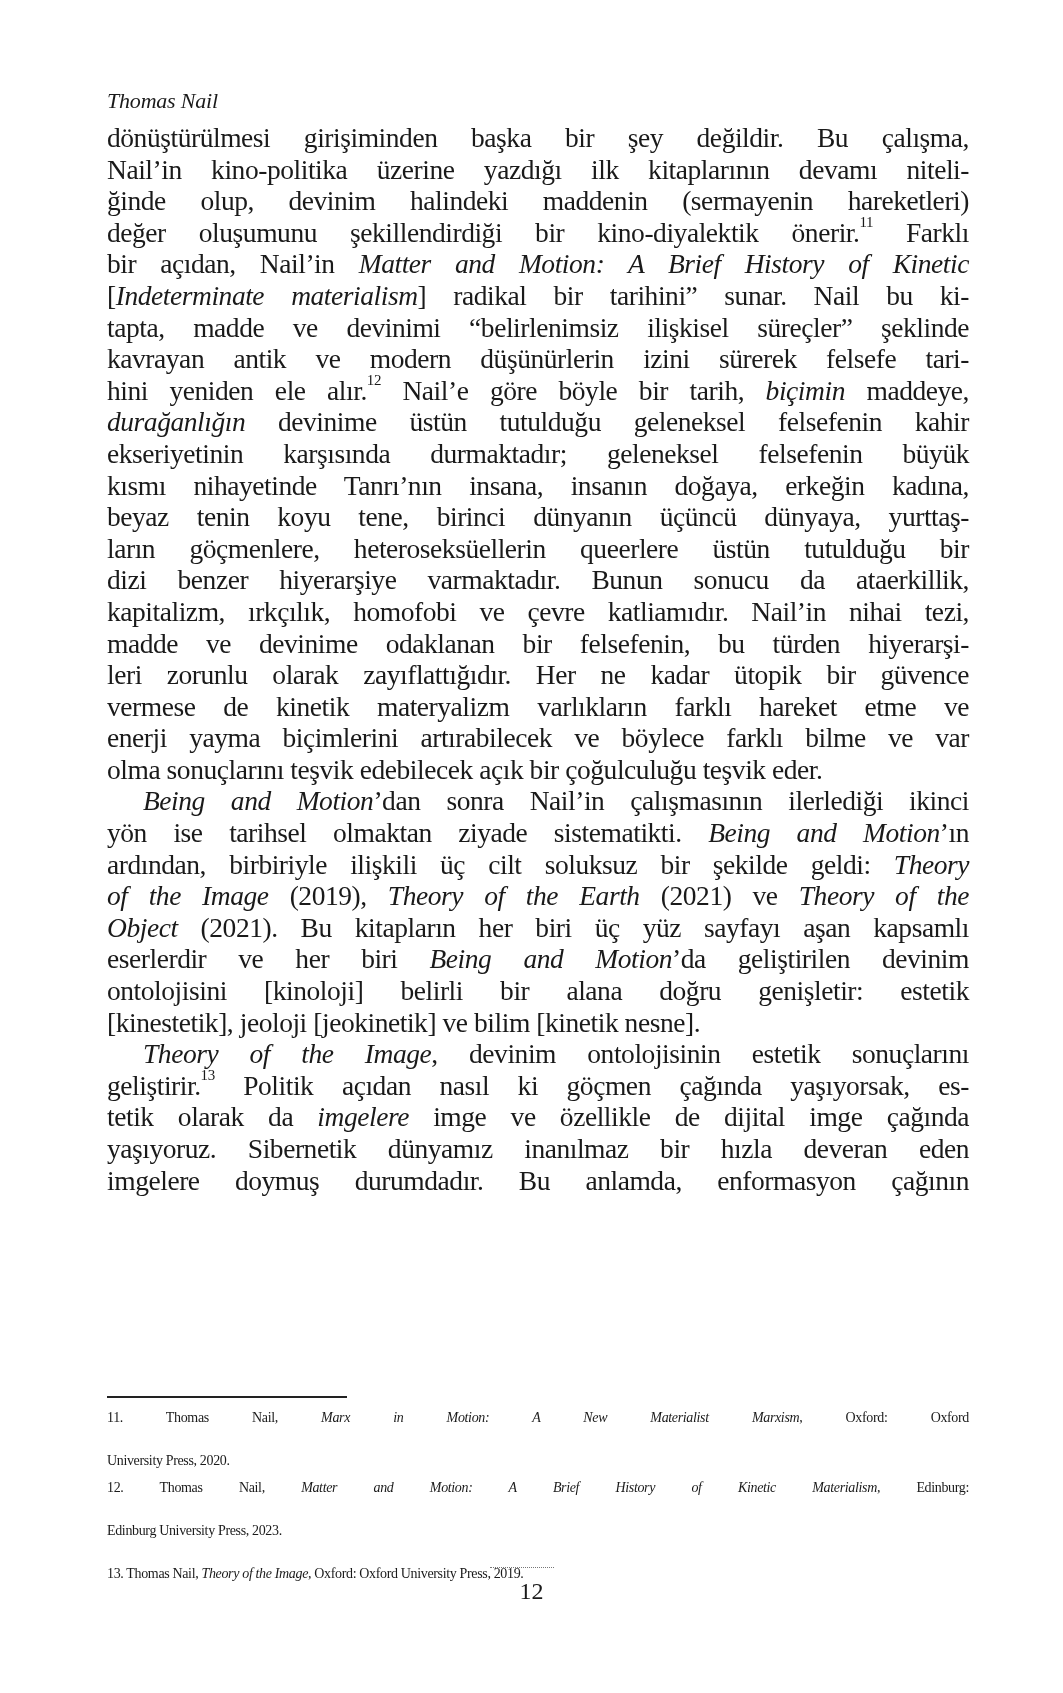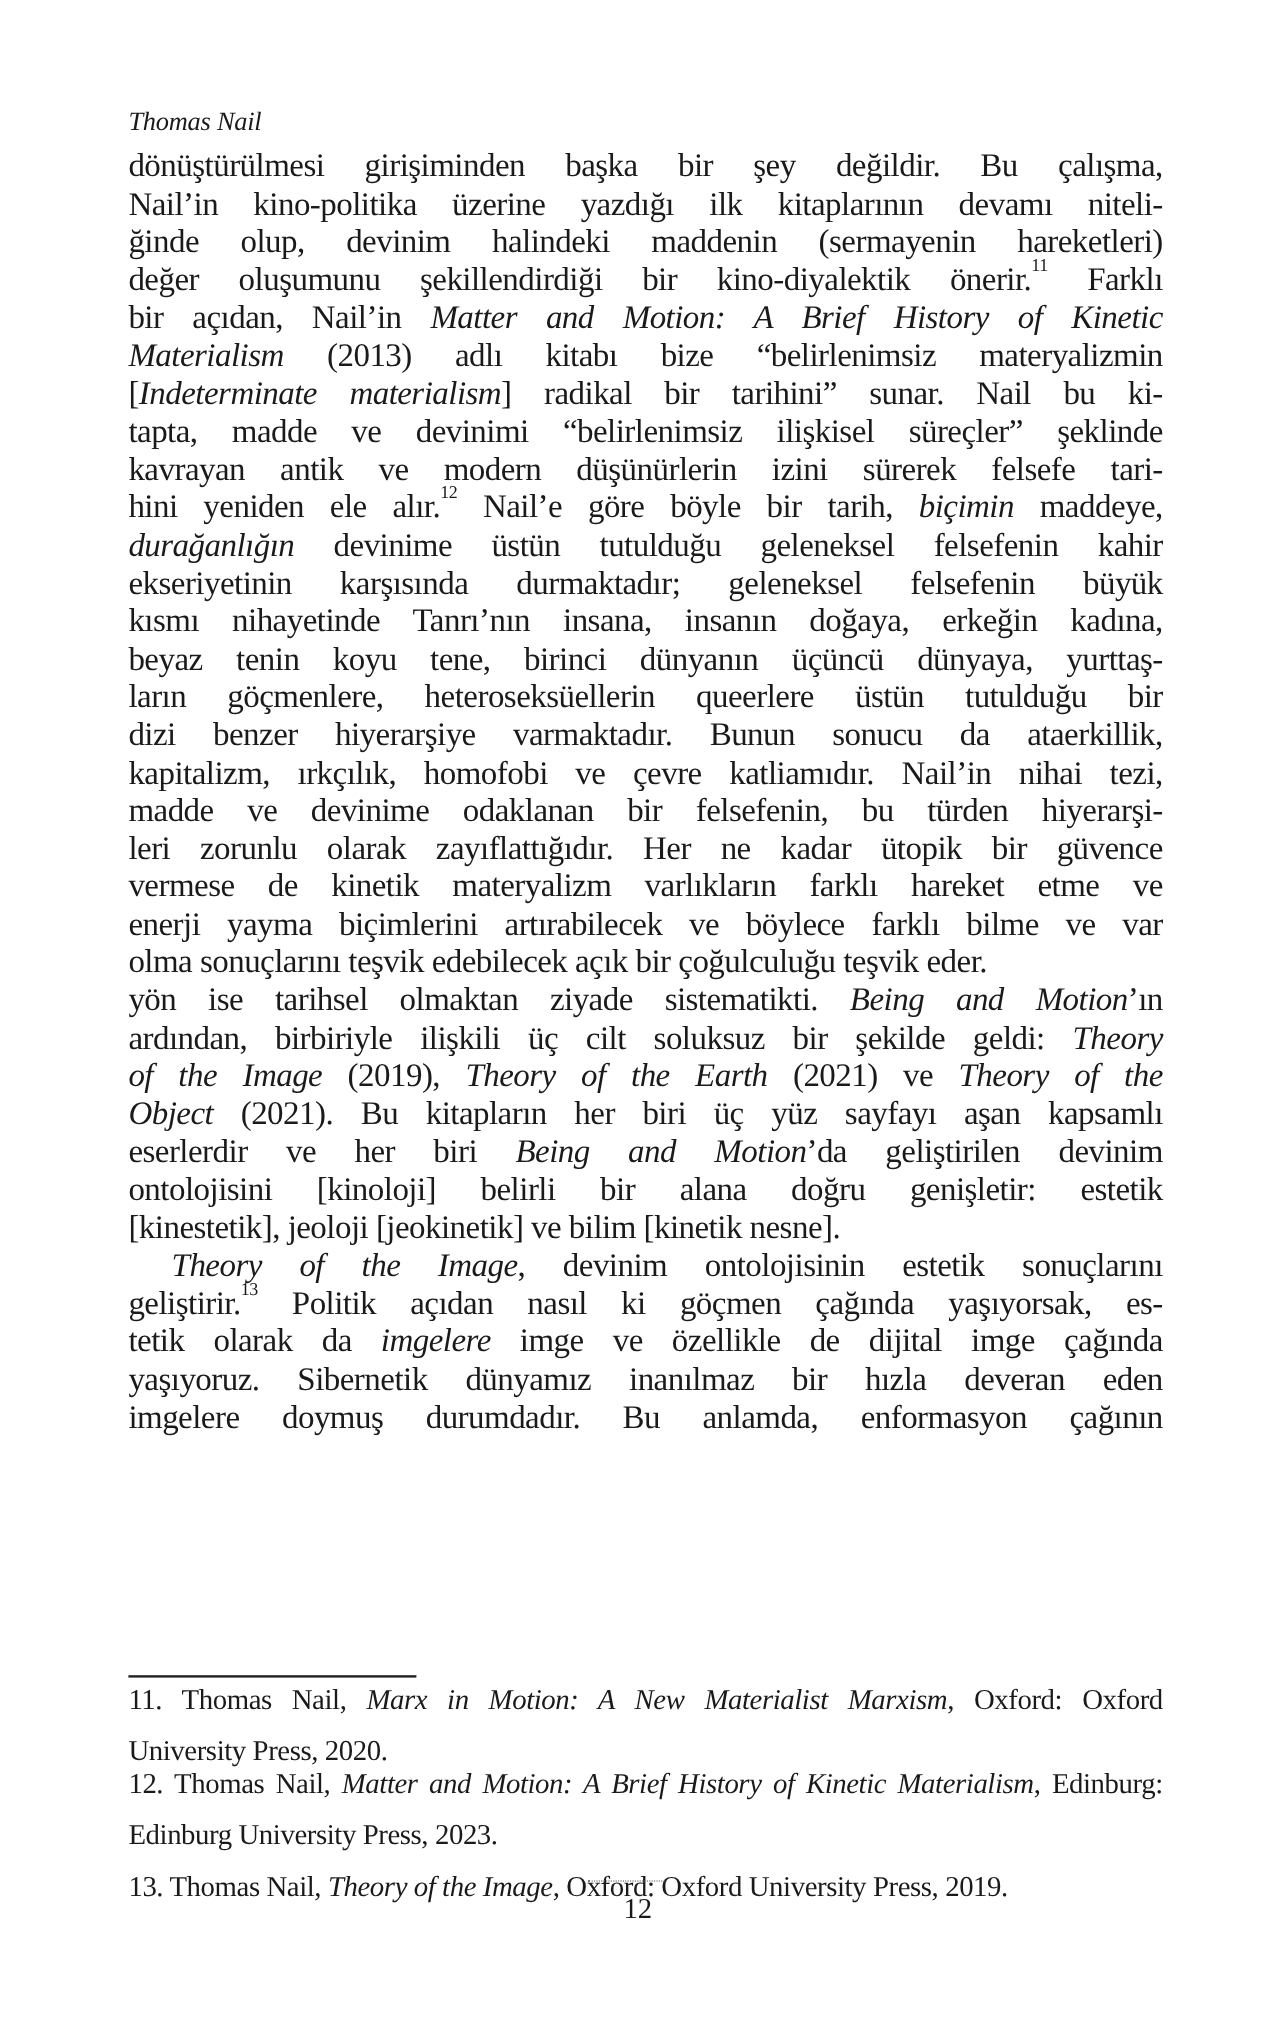--- a/index.html
+++ b/index.html
@@ -24,21 +24,21 @@
   .line.indent { padding-left: 36px; }
   sup { font-size: 15px; vertical-align: top; position: relative; top: -2px; line-height: 1; }
   i { font-style: italic; }
   .rule {
     position: absolute; left: 107px; top: 1396px; width: 240px; height: 1.5px; background: #222;
   }
   .notes {
     position: absolute; left: 107px; top: 1404px; width: 862px;
   }
   .note-line {
-    display: block; white-space: nowrap; font-size: 24px; line-height: 27px;
+    display: block; white-space: nowrap; font-size: 14px; line-height: 27px;
     text-align: justify; text-align-last: justify; letter-spacing: -0.35px;
   }
   .note-line.last { text-align-last: left; margin-top: 16px; }
   .dots {
     position: absolute; left: 490px; top: 1567px; width: 64px; height: 0;
     border-top: 1.5px dotted #777;
   }
   .page-number {
     position: absolute; left: 0; width: 1063px; top: 1578px; text-align: center;
     font-size: 24px;
@@ -48,37 +48,37 @@
 <body>
 
 <div class="running-head">Thomas Nail</div>
 
 <div class="body-text" id="body-text">
     <span class="line"><span>dönüştürülmesi girişiminden başka bir şey değildir. Bu çalışma,</span></span>
     <span class="line"><span>Nail’in kino-politika üzerine yazdığı ilk kitaplarının devamı niteli-</span></span>
     <span class="line"><span>ğinde olup, devinim halindeki maddenin (sermayenin hareketleri)</span></span>
     <span class="line"><span>değer oluşumunu şekillendirdiği bir kino-diyalektik önerir.</span><sup>11</sup><span> Farklı</span></span>
     <span class="line"><span>bir açıdan, Nail’in </span><i>Matter and Motion: A Brief History of Kinetic</i></span>
-    <span class="line"><i>Materialism</i><span> (2013) adlı kitabı bize “belirlenimsiz materyalizmin</span></span>
     <span class="line"><span>[</span><i>Indeterminate materialism</i><span>] radikal bir tarihini” sunar. Nail bu ki-</span></span>
     <span class="line"><span>tapta, madde ve devinimi “belirlenimsiz ilişkisel süreçler” şeklinde</span></span>
     <span class="line"><span>kavrayan antik ve modern düşünürlerin izini sürerek felsefe tari-</span></span>
     <span class="line"><span>hini yeniden ele alır.</span><sup>12</sup><span> Nail’e göre böyle bir tarih, </span><i>biçimin</i><span> maddeye,</span></span>
     <span class="line"><i>durağanlığın</i><span> devinime üstün tutulduğu geleneksel felsefenin kahir</span></span>
     <span class="line"><span>ekseriyetinin karşısında durmaktadır; geleneksel felsefenin büyük</span></span>
     <span class="line"><span>kısmı nihayetinde Tanrı’nın insana, insanın doğaya, erkeğin kadına,</span></span>
     <span class="line"><span>beyaz tenin koyu tene, birinci dünyanın üçüncü dünyaya, yurttaş-</span></span>
     <span class="line"><span>ların göçmenlere, heteroseksüellerin queerlere üstün tutulduğu bir</span></span>
     <span class="line"><span>dizi benzer hiyerarşiye varmaktadır. Bunun sonucu da ataerkillik,</span></span>
     <span class="line"><span>kapitalizm, ırkçılık, homofobi ve çevre katliamıdır. Nail’in nihai tezi,</span></span>
     <span class="line"><span>madde ve devinime odaklanan bir felsefenin, bu türden hiyerarşi-</span></span>
     <span class="line"><span>leri zorunlu olarak zayıflattığıdır. Her ne kadar ütopik bir güvence</span></span>
     <span class="line"><span>vermese de kinetik materyalizm varlıkların farklı hareket etme ve</span></span>
     <span class="line"><span>enerji yayma biçimlerini artırabilecek ve böylece farklı bilme ve var</span></span>
     <span class="line last"><span>olma sonuçlarını teşvik edebilecek açık bir çoğulculuğu teşvik eder.</span></span>
+    <span class="line indent"><i>Being and Motion</i><span>’dan sonra Nail’in çalışmasının ilerlediği ikinci</span></span>
     <span class="line"><span>yön ise tarihsel olmaktan ziyade sistematikti. </span><i>Being and Motion</i><span>’ın</span></span>
     <span class="line"><span>ardından, birbiriyle ilişkili üç cilt soluksuz bir şekilde geldi: </span><i>Theory</i></span>
     <span class="line"><i>of the Image</i><span> (2019), </span><i>Theory of the Earth</i><span> (2021) ve </span><i>Theory of the</i></span>
     <span class="line"><i>Object</i><span> (2021). Bu kitapların her biri üç yüz sayfayı aşan kapsamlı</span></span>
     <span class="line"><span>eserlerdir ve her biri </span><i>Being and Motion</i><span>’da geliştirilen devinim</span></span>
     <span class="line"><span>ontolojisini [kinoloji] belirli bir alana doğru genişletir: estetik</span></span>
     <span class="line last"><span>[kinestetik], jeoloji [jeokinetik] ve bilim [kinetik nesne].</span></span>
     <span class="line indent"><i>Theory of the Image</i><span>, devinim ontolojisinin estetik sonuçlarını</span></span>
     <span class="line"><span>geliştirir.</span><sup>13</sup><span> Politik açıdan nasıl ki göçmen çağında yaşıyorsak, es-</span></span>
     <span class="line"><span>tetik olarak da </span><i>imgelere</i><span> imge ve özellikle de dijital imge çağında</span></span>

